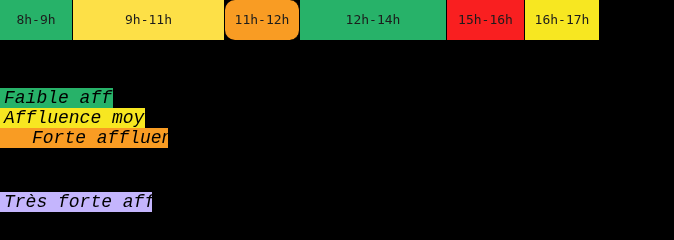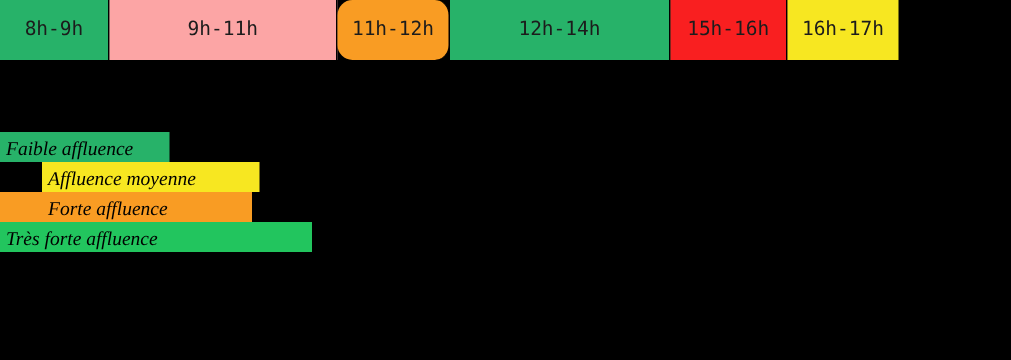--- a/index.html
+++ b/index.html
@@ -55,58 +55,58 @@
   .legend-row {
     height: 20px;
     display: flex;
     align-items: center;
     box-sizing: border-box;
     padding-left: 4px;
     padding-right: 5px;
     width: max-content;
   }
   .legend-label {
-    font-family: Liberation Serif, serif;
+    font-family: Liberation Mono, monospace;
     font-style: italic;
-    font-size: 13px;
+    font-size: 18px;
     line-height: 15px;
     color: #000000;
     white-space: nowrap;
   }
 </style>
 </head>
 <body>
 
 <div id="timeline-bar">
     <div class="timeline-segment" style="width: 73px; flex: 0 0 73px; background: rgb(39, 178, 105);">
       <span class="timeline-segment-label">8h-9h</span>
     </div>
-    <div class="timeline-segment" style="width: 152px; flex: 0 0 152px; background: #fca5a5;">
+    <div class="timeline-segment" style="width: 152px; flex: 0 0 152px; background: #fde047;">
       <span class="timeline-segment-label">9h-11h</span>
     </div>
     <div class="timeline-segment" style="width: 75px; flex: 0 0 75px; background: rgb(249, 156, 35); border-radius: 10px;">
       <span class="timeline-segment-label">11h-12h</span>
     </div>
     <div class="timeline-segment" style="width: 147px; flex: 0 0 147px; background: rgb(39, 178, 105); justify-content: center;">
       <span class="timeline-segment-label">12h-14h</span>
     </div>
     <div class="timeline-segment" style="width: 78px; flex: 0 0 78px; background: rgb(249, 31, 32);">
       <span class="timeline-segment-label">15h-16h</span>
     </div>
     <div class="timeline-segment" style="width: 74px; flex: 0 0 74px; background: rgb(247, 231, 33); text-align: right;">
       <span class="timeline-segment-label">16h-17h</span>
     </div>
   </div>
 
 <div id="legend">
     <div class="legend-row" style="background: rgb(39, 178, 105); width: 113px;">
       <span class="legend-label">Faible affluence</span>
     </div>
-    <div class="legend-row" style="background: rgb(247, 231, 33); width: 145px; margin-left: 28px;">
+    <div class="legend-row" style="background: rgb(247, 231, 33); width: 145px;">
       <span class="legend-label">Affluence moyenne</span>
     </div>
     <div class="legend-row" style="background: rgb(249, 156, 35); width: 168px; padding-left: 32px;">
       <span class="legend-label">Forte affluence</span>
     </div>
-    <div class="legend-row" style="background: #22c55e; width: 208px;">
+    <div class="legend-row" style="background: #c4b5fd; width: 152px; margin-top: 44px;">
       <span class="legend-label">Très forte affluence</span>
     </div>
   </div>
 
 </body></html>

